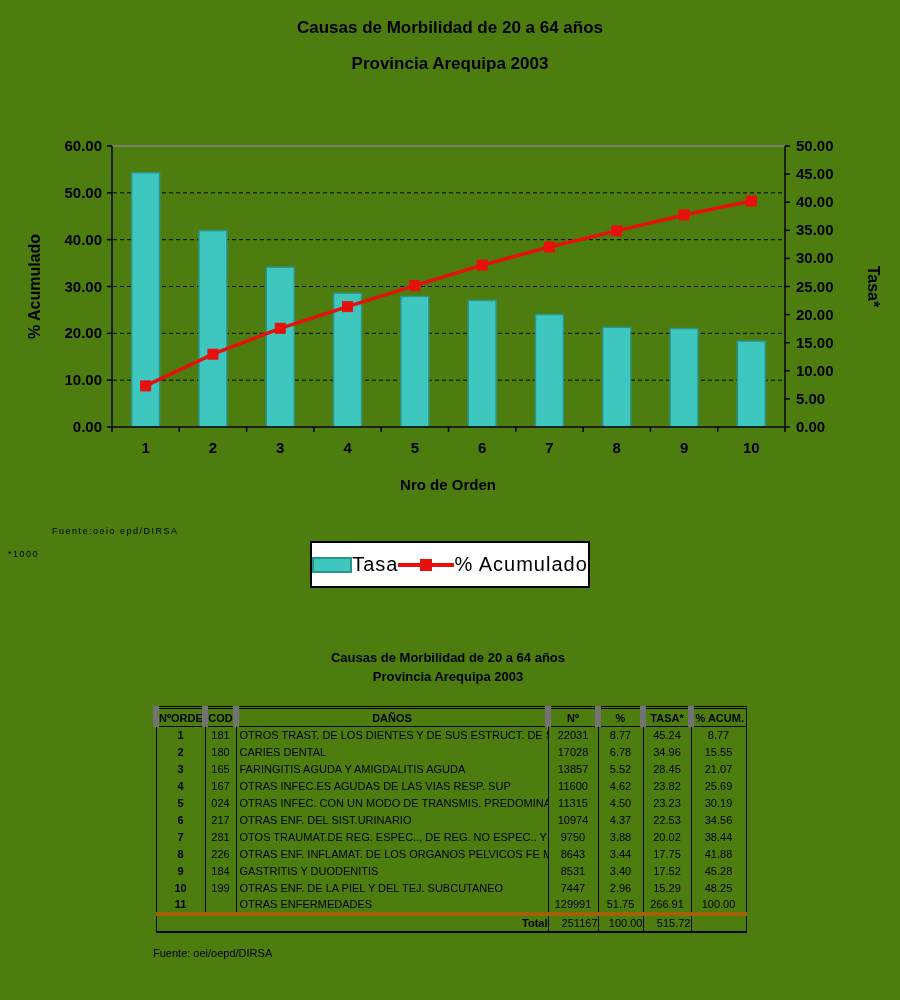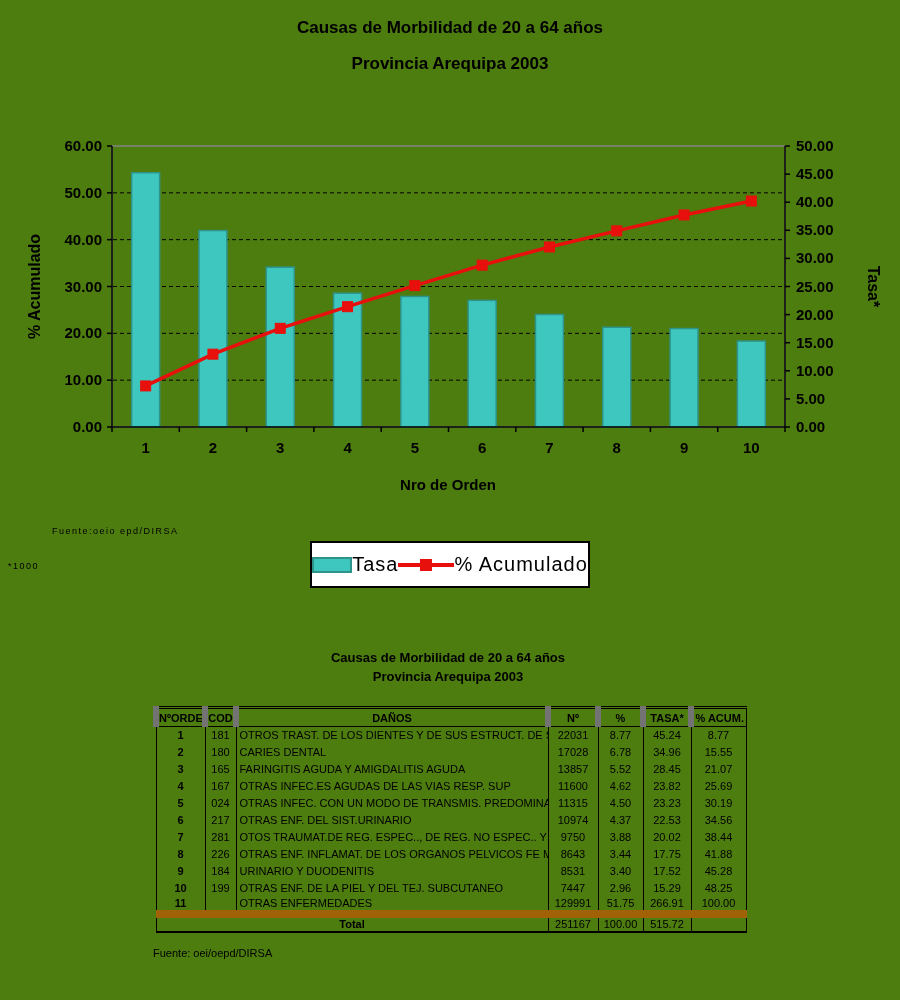--- a/index.html
+++ b/index.html
@@ -7,21 +7,21 @@
   body { font-family:"Liberation Sans", sans-serif; color:#000; }
   .page { position:relative; width:900px; height:1000px; background:#4d7c0f; overflow:hidden; }
 
   .chart-title { position:absolute; left:0; width:900px; text-align:center;
                  font-size:17px; font-weight:bold; }
   .ct1 { top:18px; } .ct2 { top:54px; }
 
   #chart-svg { position:absolute; left:0; top:130px; }
 
   .chart-fuente { position:absolute; left:8px; font-size:9px; letter-spacing:1.5px; }
-  .cf1 { top:526px;padding-left:44px; } .cf2 { top:549px;margin-top:12px; }
+  .cf1 { top:526px;padding-left:44px; } .cf2 { top:549px; }
 
   .legend { position:absolute; left:310px; top:541px; width:280px; height:47px;
             border:2px solid #000; display:flex; align-items:center; justify-content:center;
             background:#fff; }
   .legend-swatch { width:40px; height:16px; background:#3EC7BF; border:2px solid #2E9389; }
   .legend-label { font-size:20px; letter-spacing:1px; white-space:nowrap; }
   .legend-line { position:relative; width:56px; height:14px; }
   .legend-line .seg { position:absolute; left:0; top:5px; width:56px; height:4px; background:#E8100C; }
   .legend-line .sq  { position:absolute; left:22px; top:1px; width:12px; height:12px; background:#E8100C; }
 
@@ -33,21 +33,21 @@
   table { border-collapse:collapse; table-layout:fixed; width:590px;
           border-left:1px solid #000; border-right:1px solid #000;
           border-top:3px double #000; border-bottom:2px solid #000;
           font-size:11px; }
   th { border-left:6px solid #737373; border-right:1px solid #000; border-bottom:1px solid #000;
        font-weight:bold; height:19px; text-align:center; overflow:hidden; white-space:nowrap; }
   td { border-left:1px solid #000; border-right:1px solid #000;
        height:17px; text-align:center; overflow:hidden; white-space:nowrap; }
   td.danios { text-align:left; padding-left:3px; }
   td.orden { font-weight:bold; }
-  tr.total-row td { border-top:8px solid #a16207; font-weight:normal; height:18px; }
+  tr.total-row td { border-top:4px solid #a16207; font-weight:normal; height:18px;text-align:right; }
   tr.total-row td.total-label { font-weight:bold; }
 
   .table-fuente { font-size:11px; margin-top:14px; }
   .table-mult { font-size:11px; margin-top:4px; }
 </style>
 </head>
 <body>
 
 <div class="page">
 
@@ -254,21 +254,21 @@
             <td class="cod">226</td>
             <td class="danios">OTRAS ENF. INFLAMAT.  DE LOS ORGANOS PELVICOS FE  MI</td>
             <td class="num">8643</td>
             <td class="pct">3.44</td>
             <td class="tasa">17.75</td>
             <td class="acum">41.88</td>
           </tr>
           <tr>
             <td class="orden">9</td>
             <td class="cod">184</td>
-            <td class="danios">URINARIO Y DUODENITIS</td>
+            <td class="danios">GASTRITIS Y DUODENITIS</td>
             <td class="num">8531</td>
             <td class="pct">3.40</td>
             <td class="tasa">17.52</td>
             <td class="acum">45.28</td>
           </tr>
           <tr>
             <td class="orden">10</td>
             <td class="cod">199</td>
             <td class="danios">OTRAS ENF. DE LA PIEL Y  DEL TEJ. SUBCUTANEO</td>
             <td class="num">7447</td>

